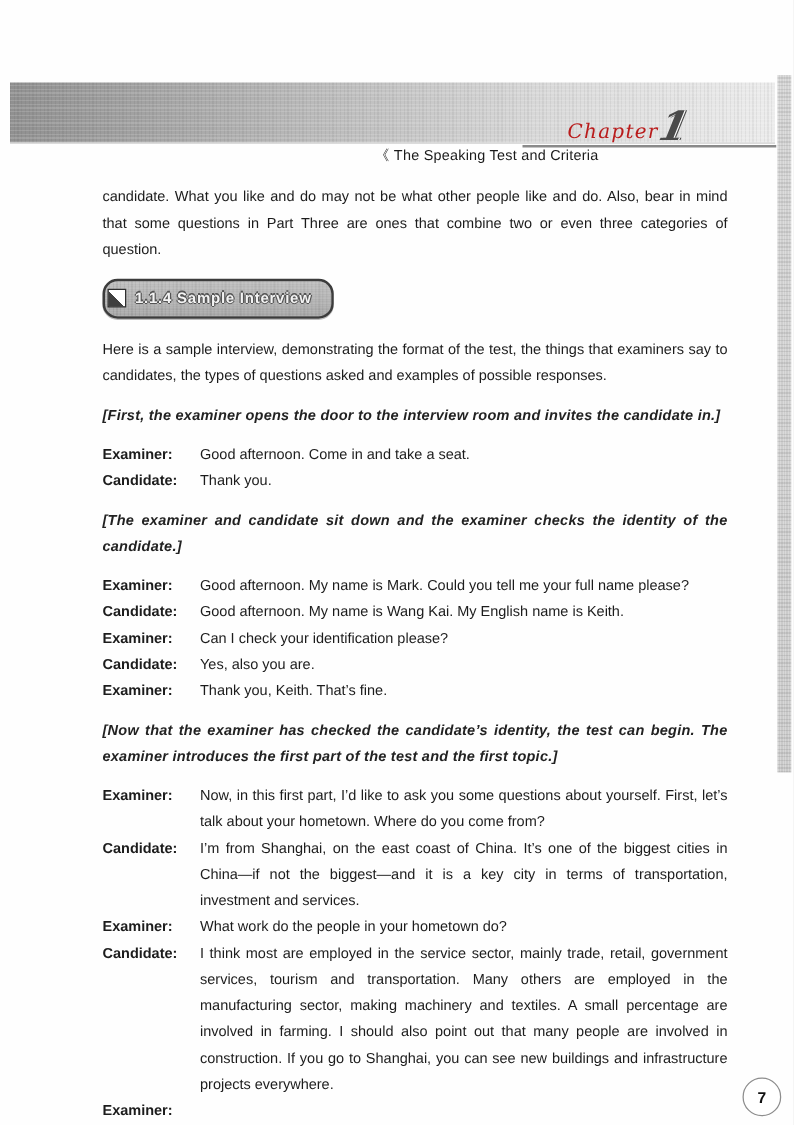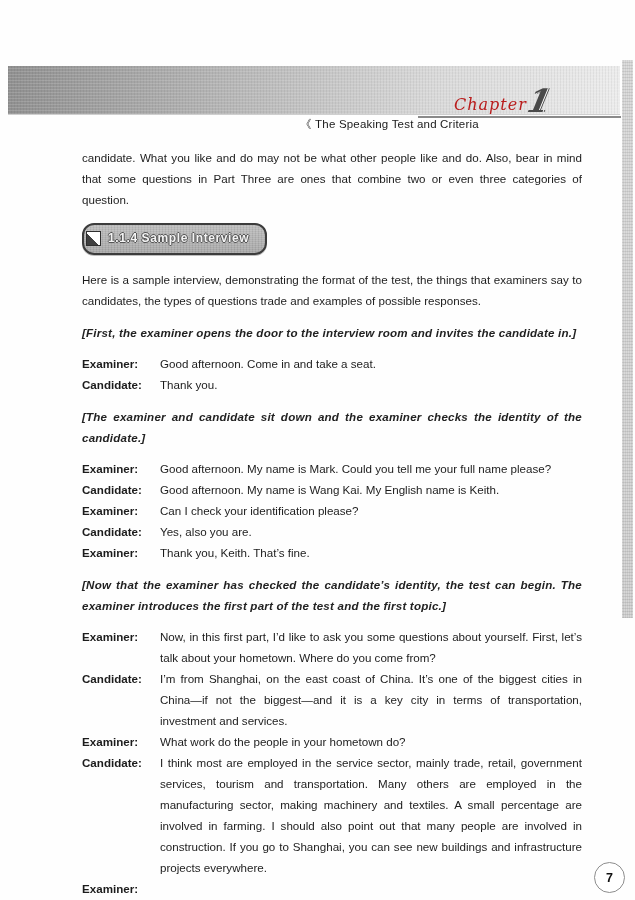--- a/index.html
+++ b/index.html
@@ -110,21 +110,21 @@
 
     <p class="para">candidate. What you like and do may not be what other people like and do. Also, bear in mind that some questions in Part Three are ones that combine two or even three categories of question.</p>
 
     <div class="badge-row">
       <span class="section-badge">
         <span class="badge-icon"></span>
         <span class="badge-text">1.1.4 Sample Interview</span>
       </span>
     </div>
 
-    <p class="para">Here is a sample interview, demonstrating the format of the test, the things that examiners say to candidates, the types of questions trade and examples of possible responses.</p>
+    <p class="para">Here is a sample interview, demonstrating the format of the test, the things that examiners say to candidates, the types of questions asked and examples of possible responses.</p>
 
     <div class="stage">[First, the examiner opens the door to the interview room and invites the candidate in.]</div>
 
     <div class="dline">
       <span class="speaker">Examiner:</span>
       <span class="speech">Good afternoon. Come in and take a seat.</span>
     </div>
     <div class="dline">
       <span class="speaker">Candidate:</span>
       <span class="speech">Thank you.</span>

